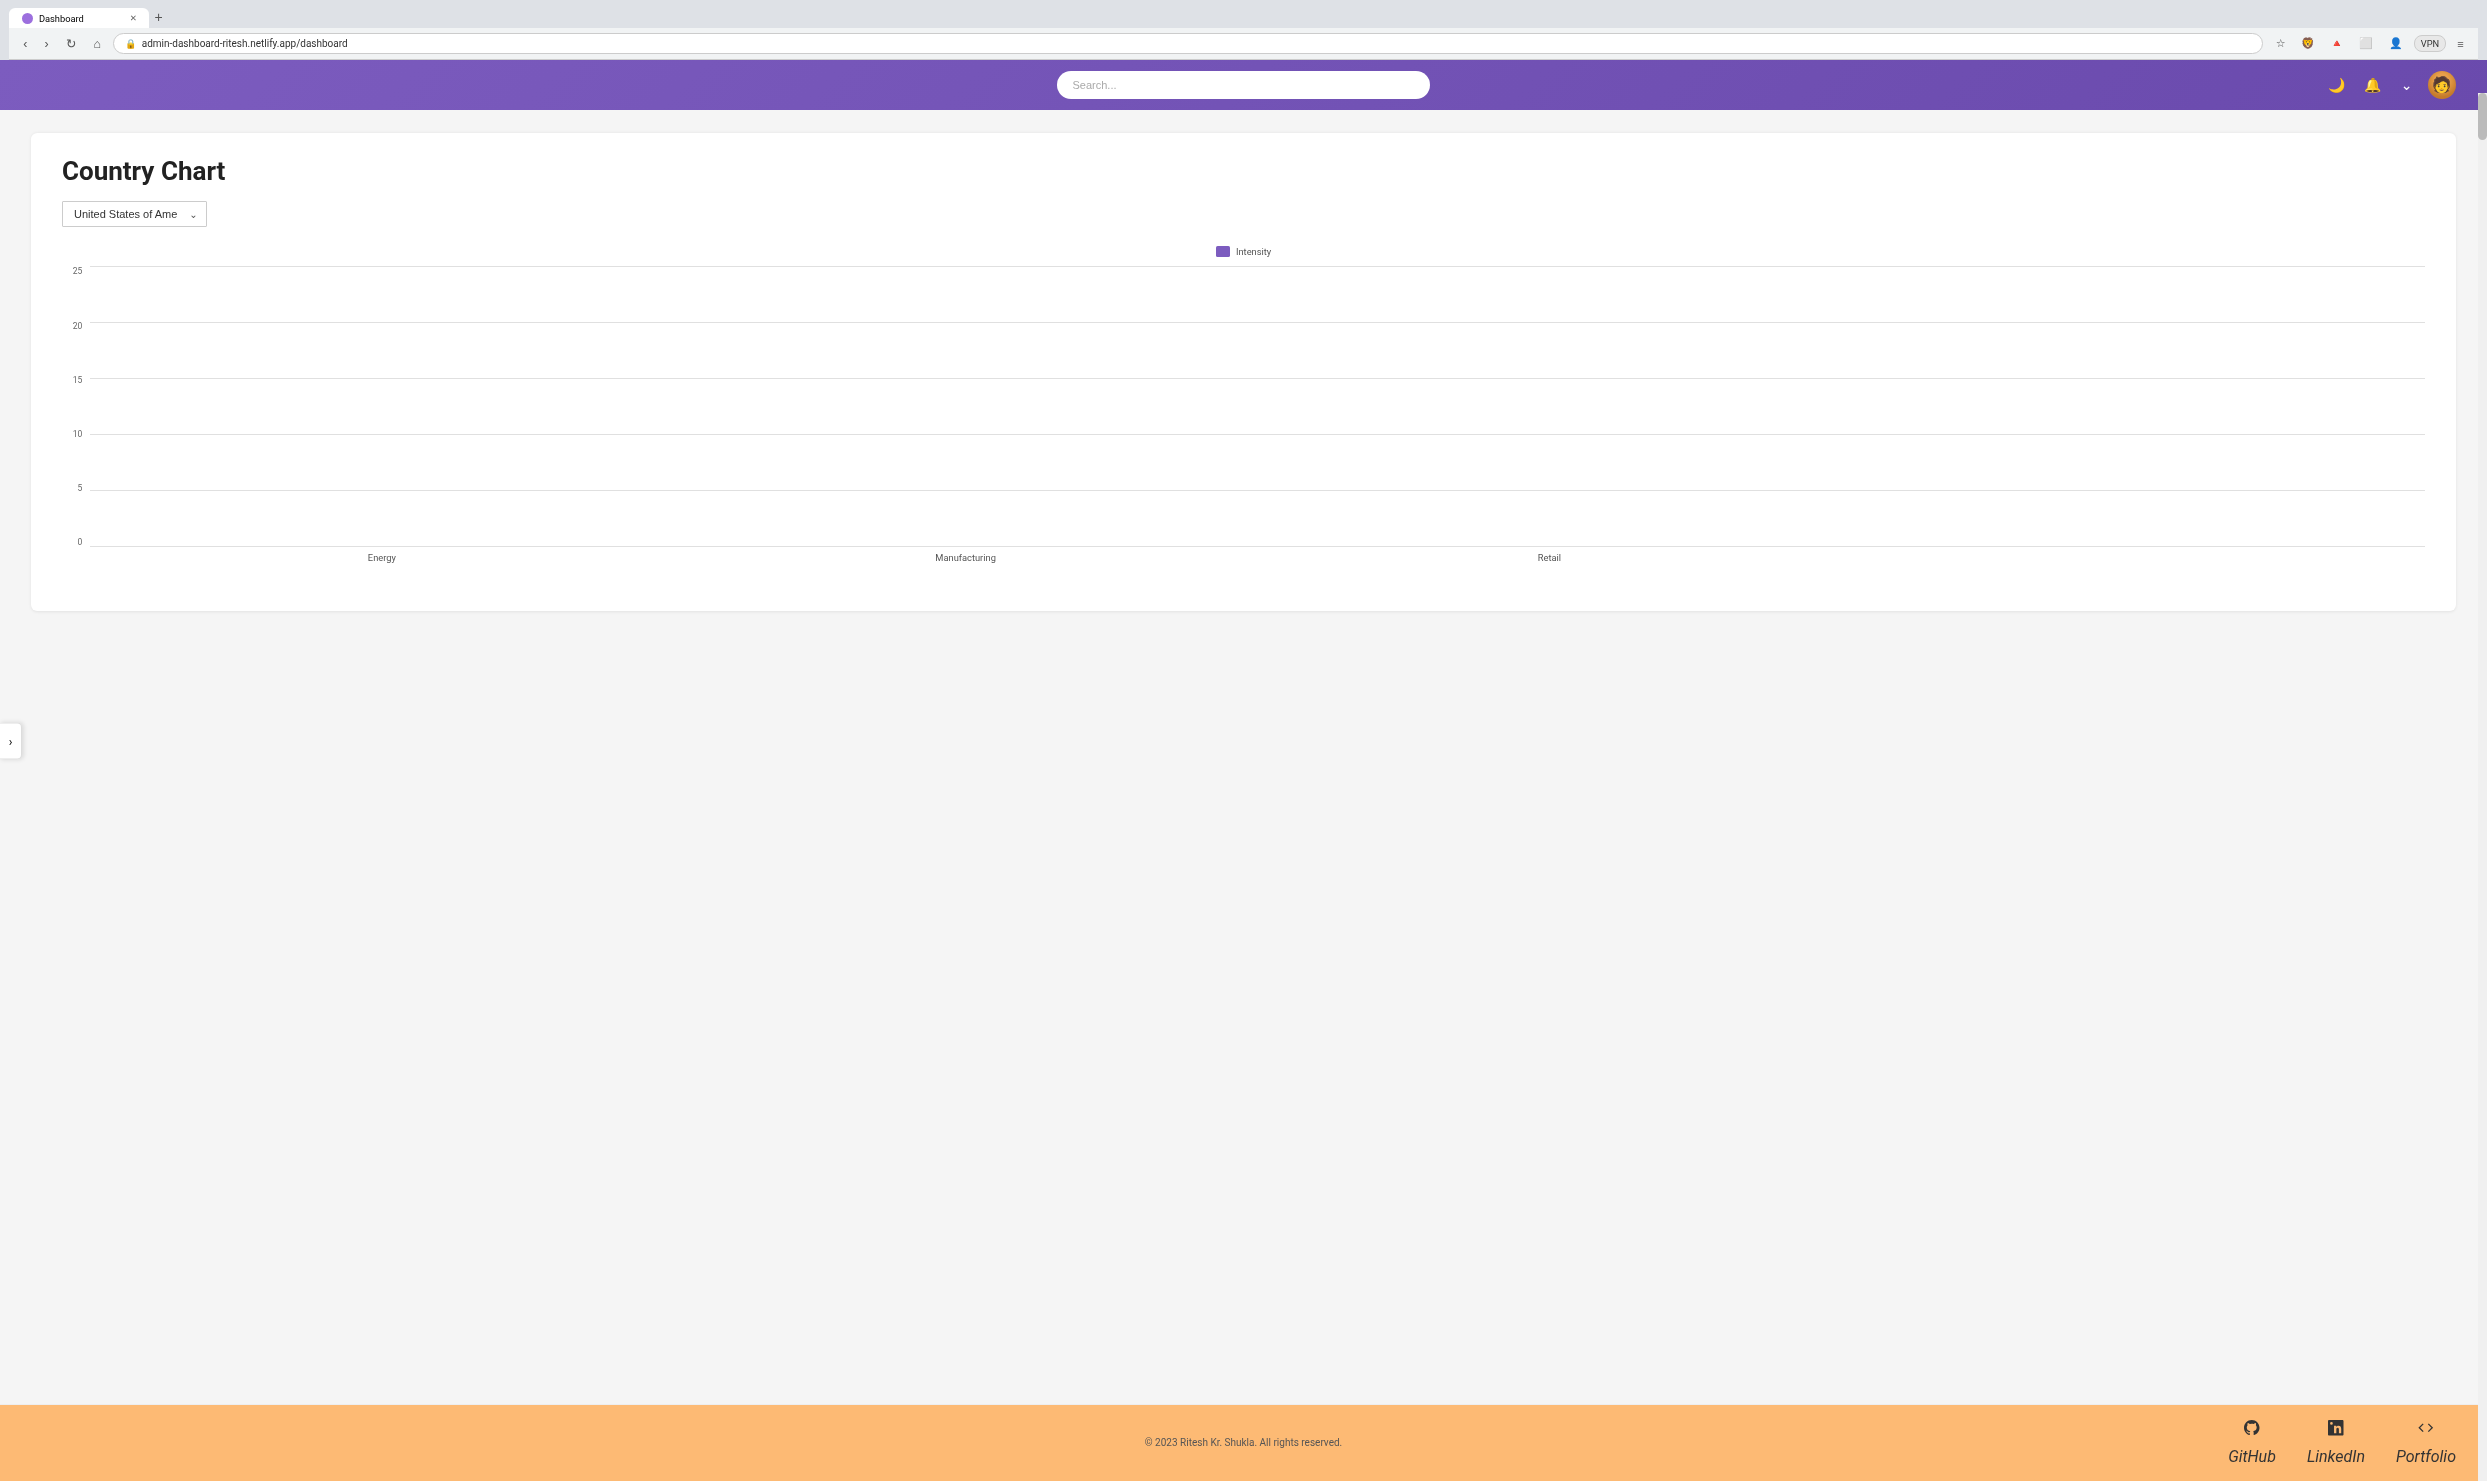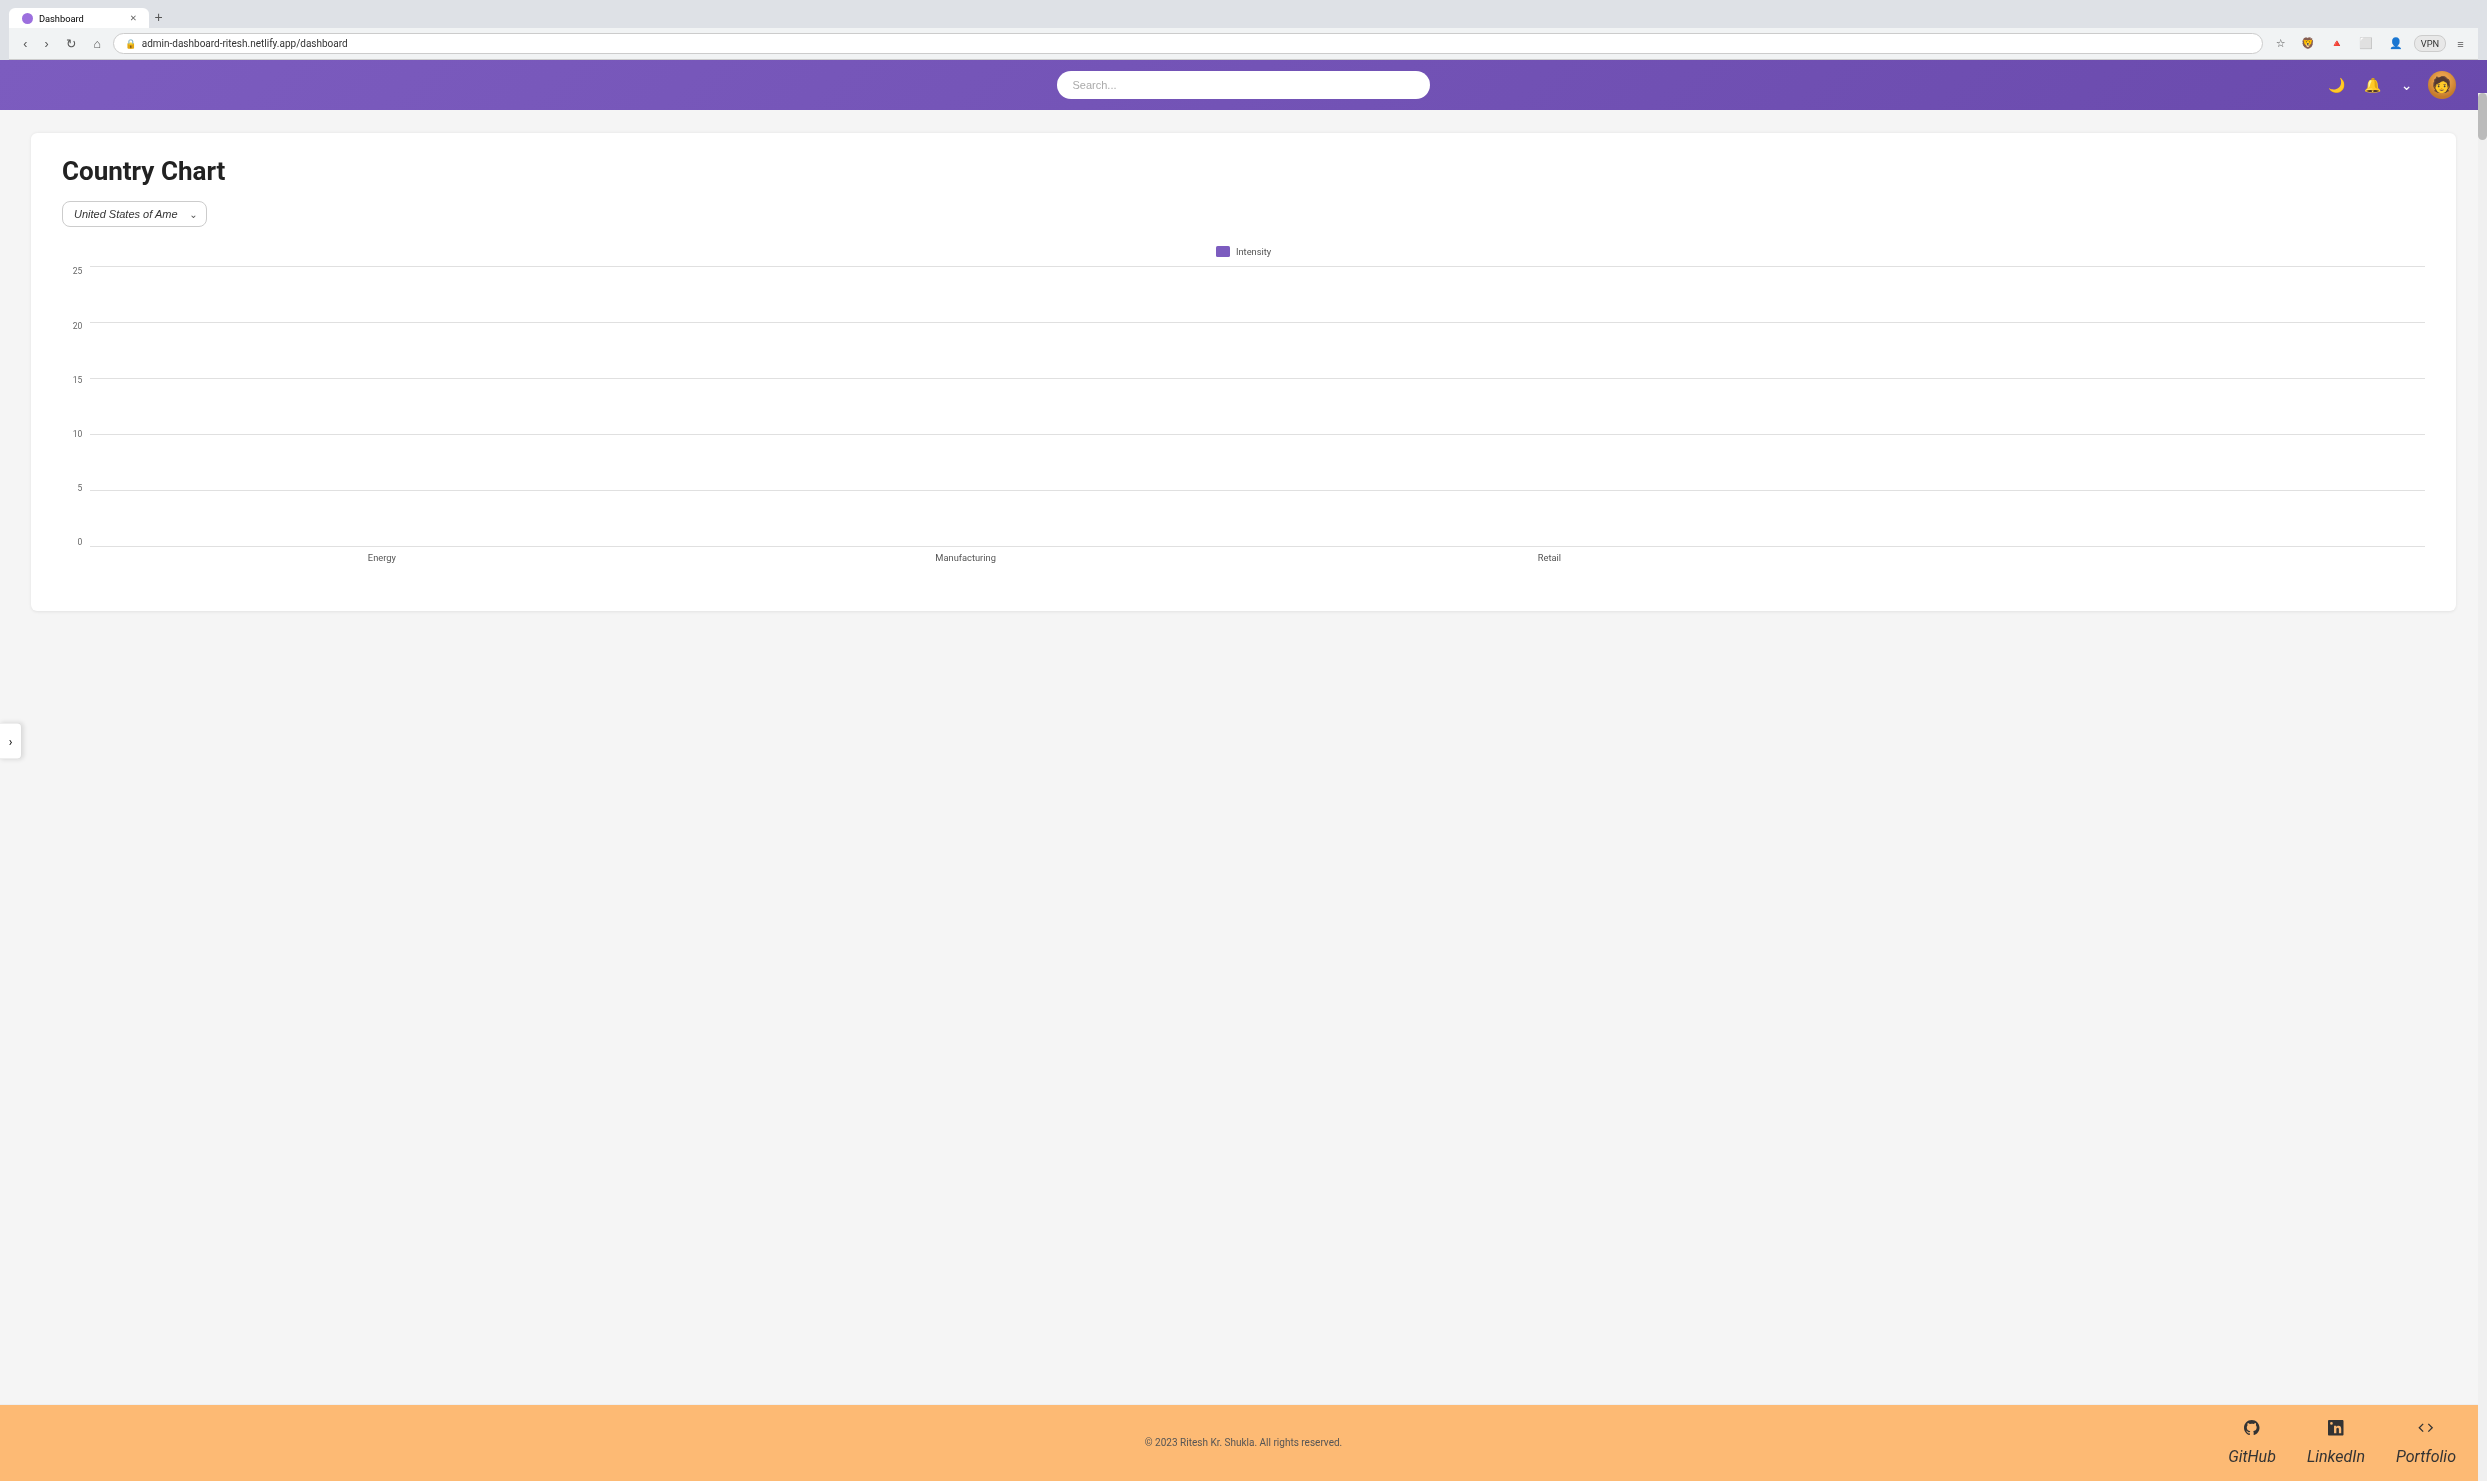--- a/index.html
+++ b/index.html
@@ -172,27 +172,26 @@
 
     .country-select-wrapper {
       position: relative;
       display: inline-block;
       margin-bottom: 18.7px;
     }
     .country-select {
       appearance: none;
       background: #fff;
       border: 0.8px solid #ccc;
-      border-radius: 8px;
+      border-radius: 1px;
       padding: 6.2px 28px 6.2px 11px;
       font-size: 11px;
       color: #333;
       cursor: pointer;
       outline: none;
-      font-style: italic;
     }
     .select-arrow {
       position: absolute;
       right: 9.3px;
       top: 50%;
       transform: translateY(-50%);
       pointer-events: none;
       color: #555;
       font-size: 10px;
     }

